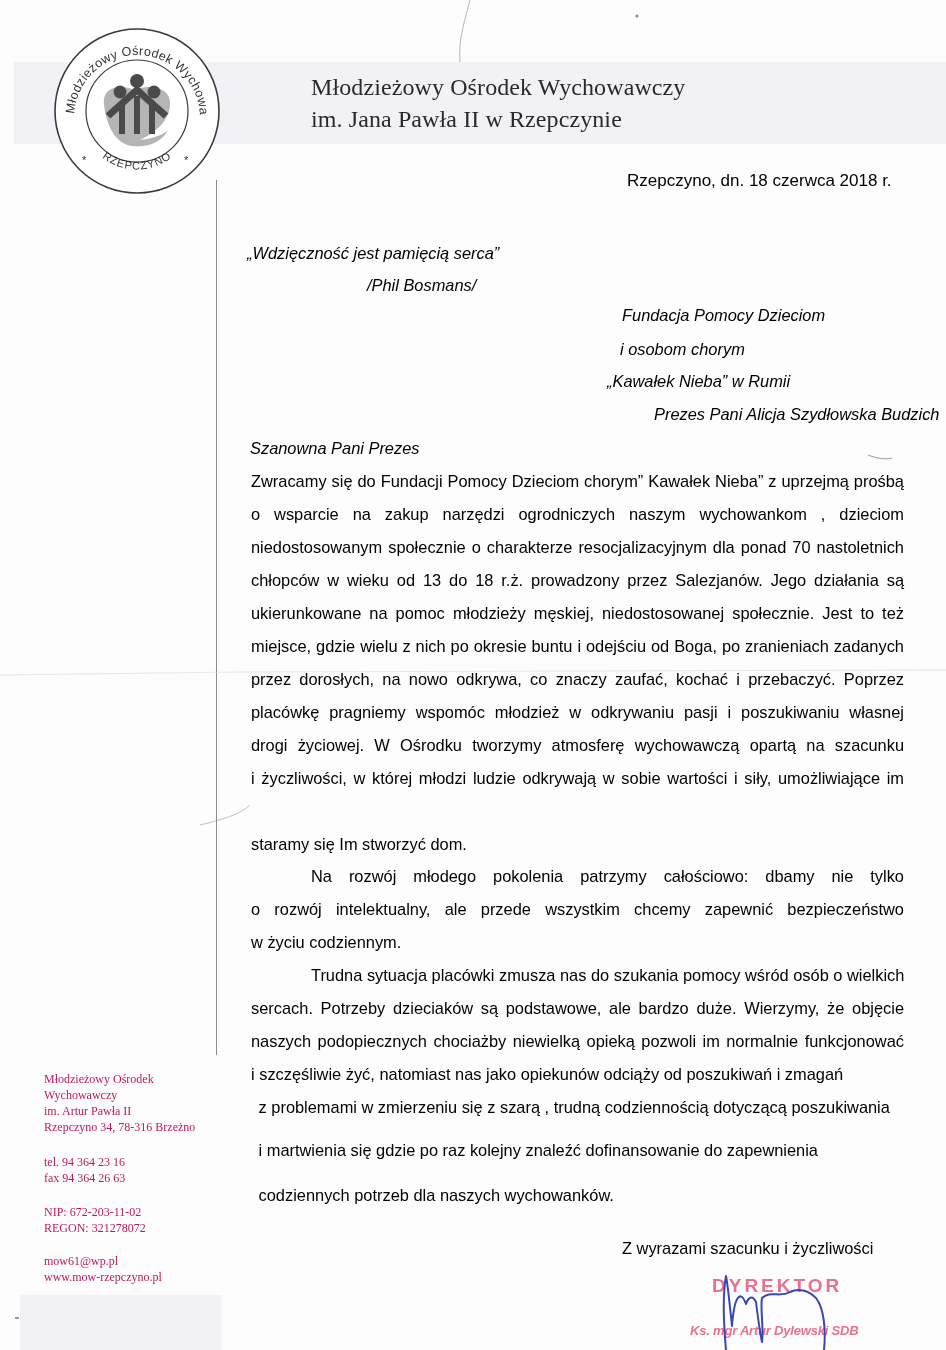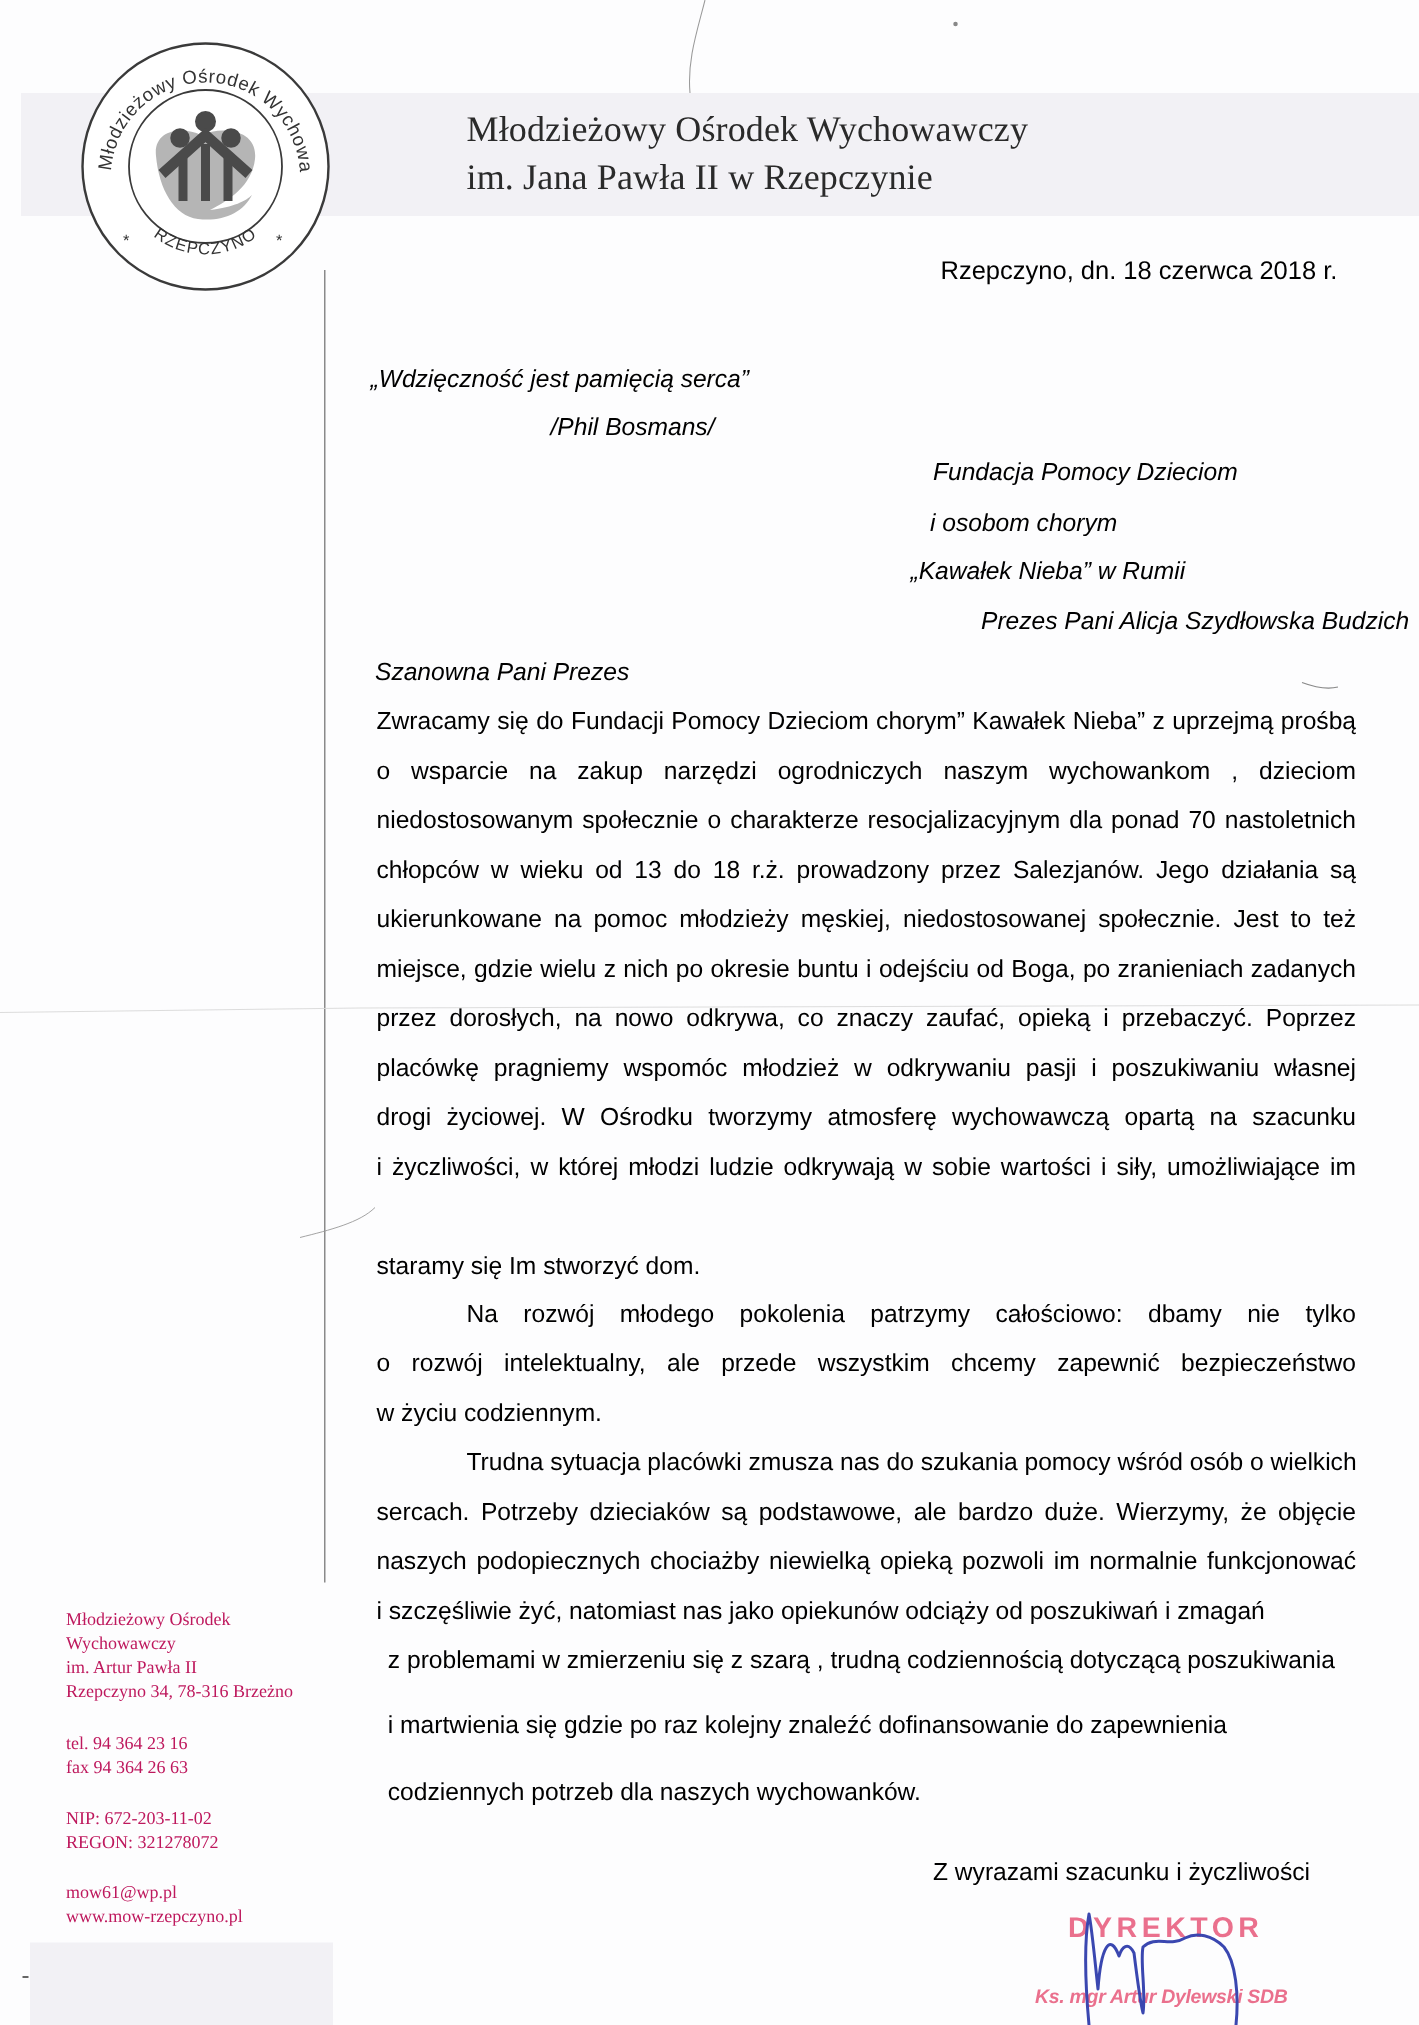--- a/index.html
+++ b/index.html
@@ -103,21 +103,21 @@
   <div class="txt it addr4">Prezes Pani Alicja Szydłowska Budzich</div>
 
   <div class="txt it salutation">Szanowna Pani Prezes</div>
 
   <div class="txt body-line" style="top:471px">Zwracamy się do Fundacji Pomocy Dzieciom chorym” Kawałek Nieba” z uprzejmą prośbą</div>
   <div class="txt body-line" style="top:504px">o wsparcie na zakup narzędzi ogrodniczych naszym wychowankom , dzieciom</div>
   <div class="txt body-line" style="top:537px">niedostosowanym społecznie  o charakterze resocjalizacyjnym dla ponad 70 nastoletnich</div>
   <div class="txt body-line" style="top:570px">chłopców w wieku od 13 do 18 r.ż. prowadzony przez Salezjanów. Jego działania są</div>
   <div class="txt body-line" style="top:603px">ukierunkowane na pomoc młodzieży męskiej, niedostosowanej społecznie. Jest to też</div>
   <div class="txt body-line" style="top:636px">miejsce, gdzie wielu z nich po okresie buntu i odejściu od Boga, po zranieniach zadanych</div>
-  <div class="txt body-line" style="top:669px">przez dorosłych, na nowo odkrywa, co znaczy zaufać, opieką i przebaczyć. Poprzez</div>
+  <div class="txt body-line" style="top:669px">przez dorosłych, na nowo odkrywa, co znaczy zaufać, kochać i przebaczyć. Poprzez</div>
   <div class="txt body-line" style="top:702px">placówkę pragniemy wspomóc młodzież w odkrywaniu pasji i poszukiwaniu własnej</div>
   <div class="txt body-line" style="top:735px">drogi życiowej. W Ośrodku tworzymy atmosferę wychowawczą opartą na szacunku</div>
   <div class="txt body-line" style="top:768px">i życzliwości, w której młodzi ludzie odkrywają w sobie wartości i siły, umożliwiające im</div>
   <div class="txt body-line last" style="top:834px">staramy się Im stworzyć dom.</div>
 
   <div class="txt body-line indent" style="top:866px">Na rozwój młodego pokolenia patrzymy całościowo: dbamy nie tylko</div>
   <div class="txt body-line" style="top:899px">o rozwój intelektualny, ale przede wszystkim chcemy zapewnić bezpieczeństwo</div>
   <div class="txt body-line last" style="top:932px">w życiu codziennym.</div>
 
   <div class="txt body-line indent" style="top:965px">Trudna sytuacja placówki zmusza nas do szukania pomocy wśród osób o wielkich</div>

